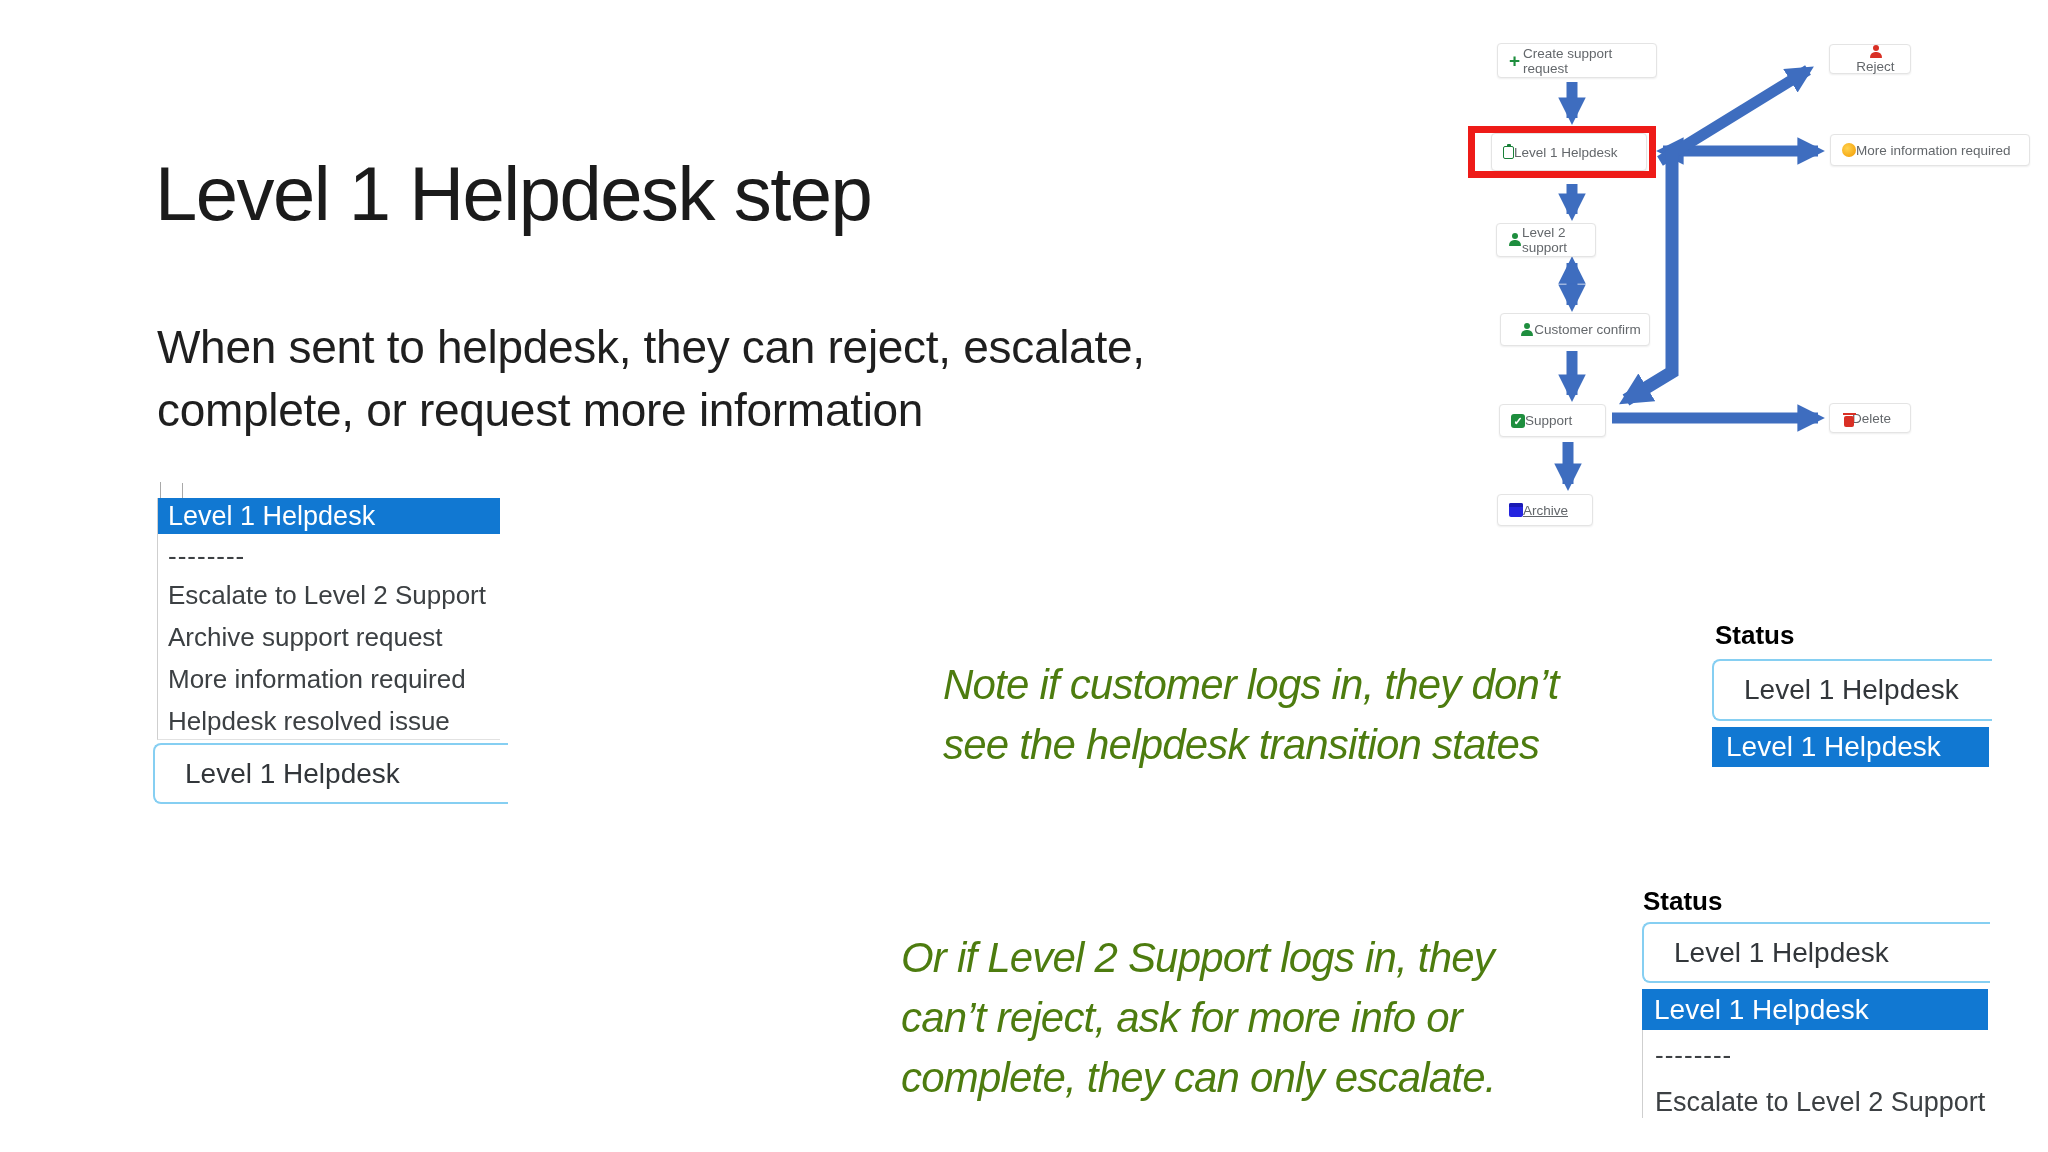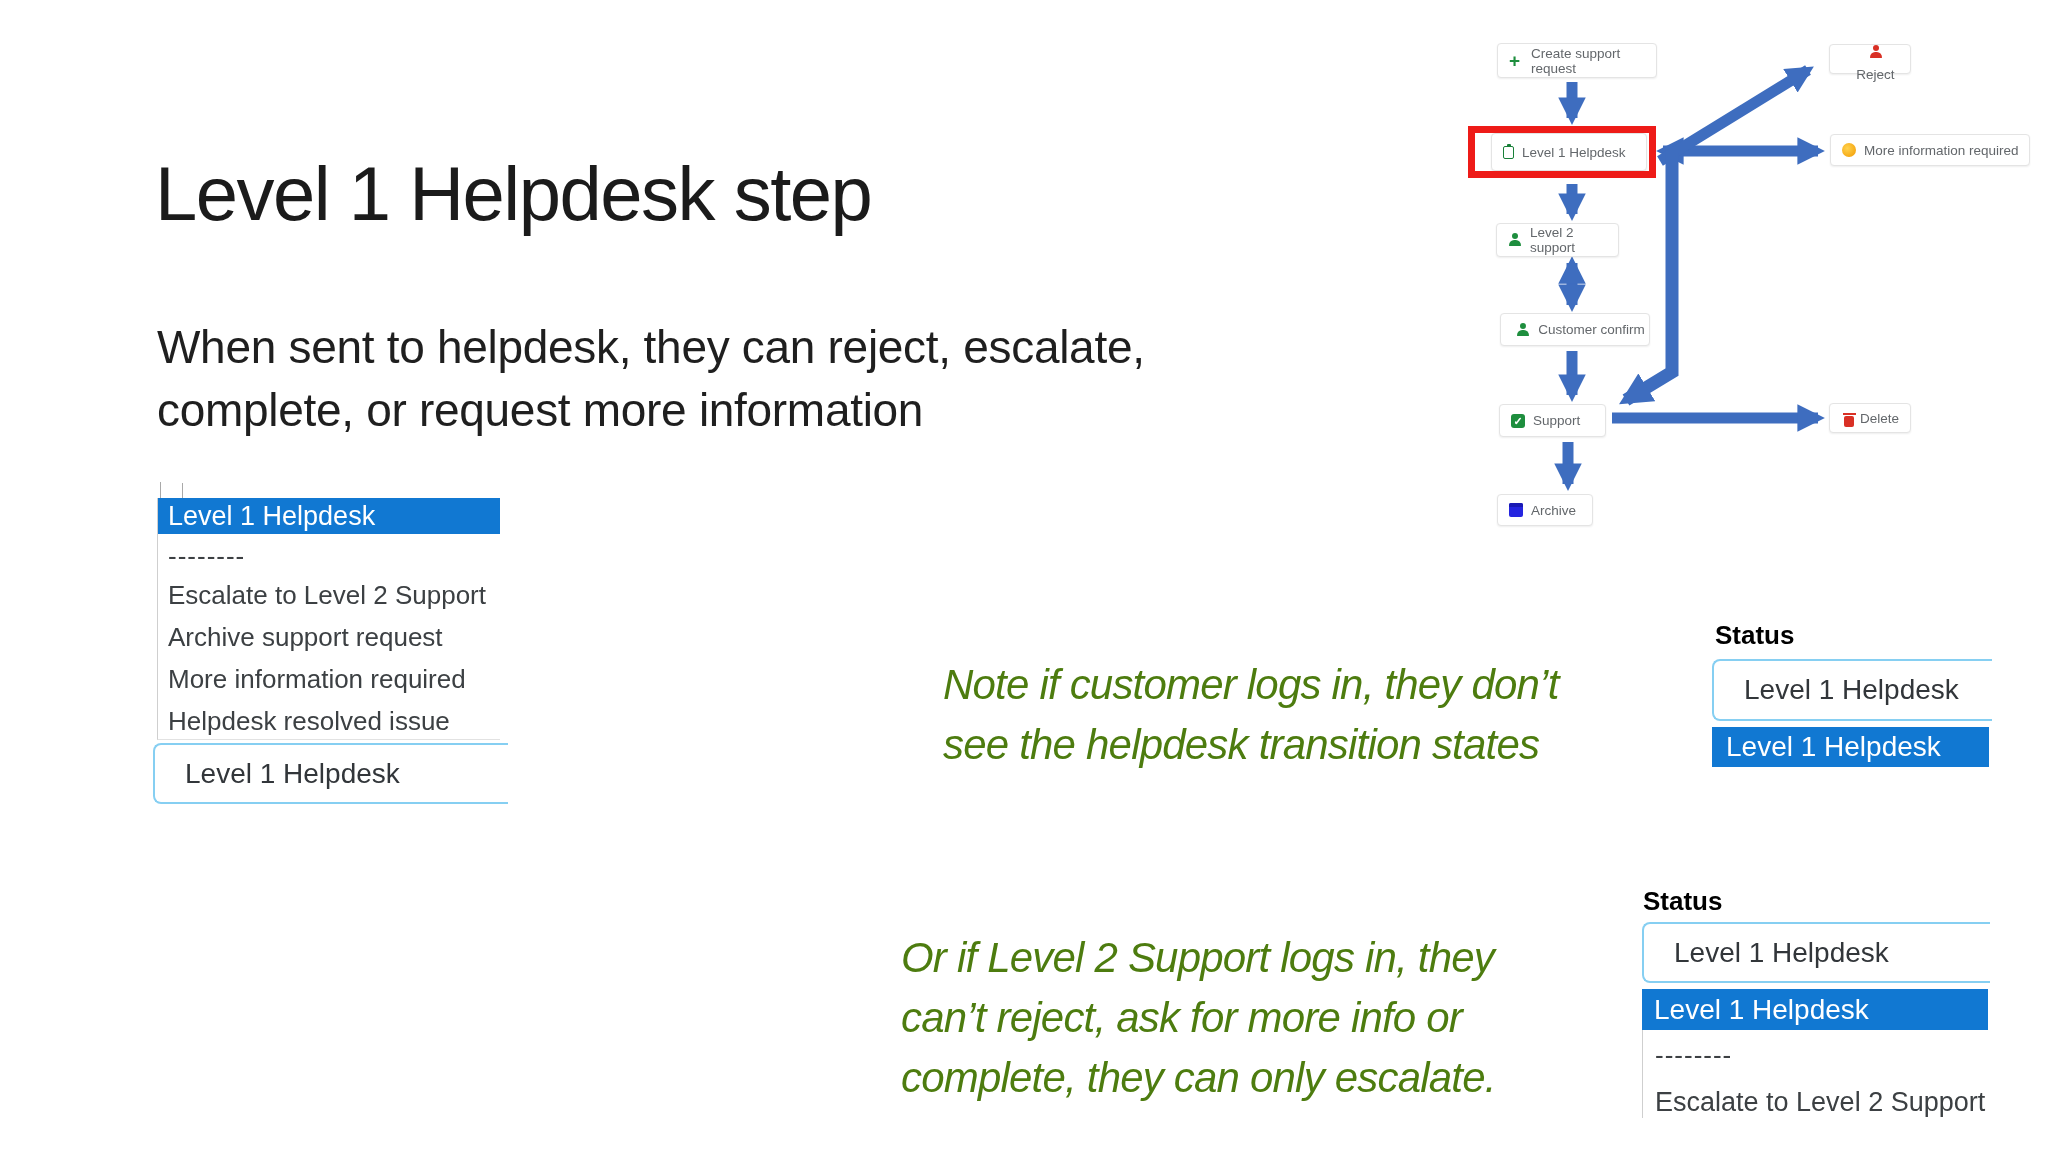--- a/index.html
+++ b/index.html
@@ -44,21 +44,21 @@
   .status-list { background:#fff; border-left:1px solid #cfcfcf; }
   .status-sep  { margin-top:10px; padding-left:12px; font-size:26px; color:#3c4043;
                  letter-spacing:1px; }
   .status-item { margin-top:16px; padding-left:12px; font-size:27px; color:#3c4043; }
 
   
   .workflow { left:1460px; top:20px; width:588px; height:520px; }
   .wf-arrows { position:absolute; left:0; top:0; z-index:1; }
   .wf-node { position:absolute; z-index:2; background:#fff; border:1px solid #e4e4e4;
              border-radius:4px; box-shadow:0 1px 2px rgba(0,0,0,.07);
-             display:flex; align-items:center; gap:8px; padding-left:11px;
+             display:flex; align-items:center; padding-left:11px;
              font-size:13.5px; color:#63676b; }
   .red-box { position:absolute; z-index:3; border:7px solid #ee1b18; }
 
   .icon { position:relative; width:14px; height:14px; flex:0 0 auto; }
   .ic-plus::before { content:"+"; position:absolute; left:0; top:-3px; width:14px;
                      font-size:19px; font-weight:700; color:#1e8e3e; line-height:19px; }
   .ic-clipboard { width:11px; height:13px; border:1.6px solid #188038; border-radius:2px; margin-top:1px; }
   .ic-clipboard::before { content:""; position:absolute; left:2.5px; top:-3px; width:4px;
                           height:3px; background:#188038; border-radius:1px; }
   .ic-person::before, .ic-person-r::before { content:""; position:absolute; left:4px; top:0;
@@ -141,36 +141,36 @@
   <div class="wf-node" style="left:37px;top:23px;width:160px;height:35px;">
     <span class="icon ic-plus"></span>
     <span>Create support request</span>
   </div>
 
   <div class="wf-node" style="left:31px;top:113px;width:156px;height:38px;">
     <span class="icon ic-clipboard"></span>
     <span>Level 1 Helpdesk</span>
   </div>
 
-  <div class="wf-node" style="left:36px;top:203px;width:123px;height:34px;">
+  <div class="wf-node" style="left:36px;top:203px;width:100px;height:34px;">
     <span class="icon ic-person"></span>
     <span>Level 2 support</span>
   </div>
 
   <div class="wf-node" style="left:40px;top:293px;width:150px;height:33px;justify-content:center;">
     <span class="icon ic-person"></span>
     <span>Customer confirm</span>
   </div>
 
   <div class="wf-node" style="left:39px;top:384px;width:107px;height:33px;">
     <span class="icon ic-check"></span>
     <span>Support</span>
   </div>
 
-  <div class="wf-node" style="left:37px;top:474px;width:96px;height:32px;">
+  <div class="wf-node" style="left:37px;top:474px;width:96px;height:32px;text-decoration:underline;">
     <span class="icon ic-archive"></span>
     <span>Archive</span>
   </div>
 
   <div class="wf-node" style="left:369px;top:24px;width:82px;height:30px;flex-direction:column;">
     <span class="icon ic-person-r"></span>
     <span>Reject</span>
   </div>
 
   <div class="wf-node" style="left:370px;top:114px;width:200px;height:32px;">

